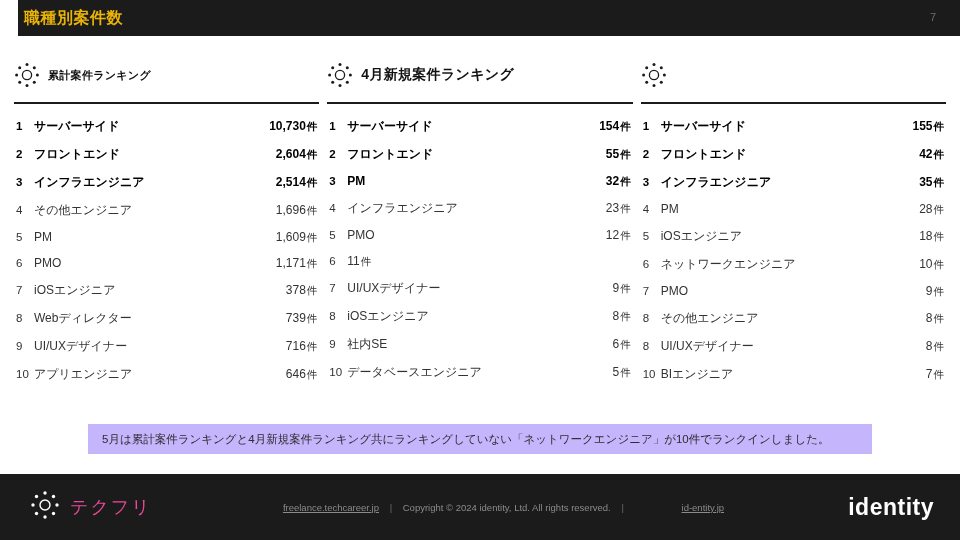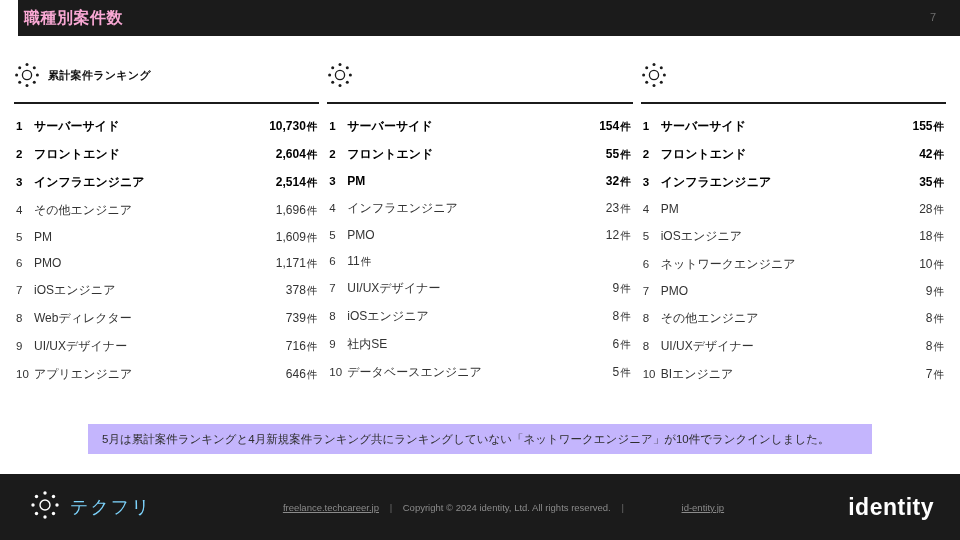--- a/index.html
+++ b/index.html
@@ -19,21 +19,21 @@
   .header {
     position: absolute; top: 0; left: 0;
     width: 960px; height: 36px;
     background: #1b1b1b;
     display: flex; align-items: center;
   }
   .header-accent {
     width: 18px; height: 36px; background: #ffffff;
   }
   .header-title {
-    color: #f9a8d4;
+    color: #eab308;
     font-size: 16px;
     font-weight: bold;
     letter-spacing: 0.5px;
     margin-left: 6px;
   }
   .header-page {
     position: absolute; right: 24px; top: 11px;
     color: #6d6d6d; font-size: 11px;
   }
 
@@ -103,21 +103,21 @@
     position: absolute; bottom: 0; left: 0;
     width: 960px; height: 66px;
     background: #1b1b1b;
     display: flex; align-items: center;
   }
   .footer-logo {
     display: flex; align-items: center; gap: 10px;
     margin-left: 30px;
   }
   .footer-logo-text {
-    color: #7dd3fc; font-size: 18px; letter-spacing: 2px;
+    color: #ec4899; font-size: 18px; letter-spacing: 2px;
   }
   .footer-center {
     position: absolute; left: 0; right: 0;
     text-align: center;
     font-size: 9.5px;
     color: #8b8b8b;
   }
   .footer-center a {
     color: #8b8b8b; text-decoration: underline; padding-left: 47px;
   }
@@ -225,20 +225,21 @@
                 <circle cx="20.3" cy="5.7" r="1.5"></circle>
               <circle cx="23.4" cy="13" r="1.5"></circle>
                 <circle cx="20.3" cy="20.3" r="1.5"></circle>
               <circle cx="13" cy="23.4" r="1.5"></circle>
                 <circle cx="5.7" cy="20.3" r="1.5"></circle>
               <circle cx="2.6" cy="13" r="1.5"></circle>
                 <circle cx="5.7" cy="5.7" r="1.5"></circle>
             </g>
           </svg>
         </span>
+        <span class="col-title small">4月新規案件ランキング</span>
       </div>
       <div class="rank-list">
         <div class="rank-row top">
           <span class="num">1</span>
           <span class="label">サーバーサイド</span>
           <span class="val"><span>154</span><span class="unit">件</span></span>
         </div>
         <div class="rank-row top">
           <span class="num">2</span>
           <span class="label">フロントエンド</span>

